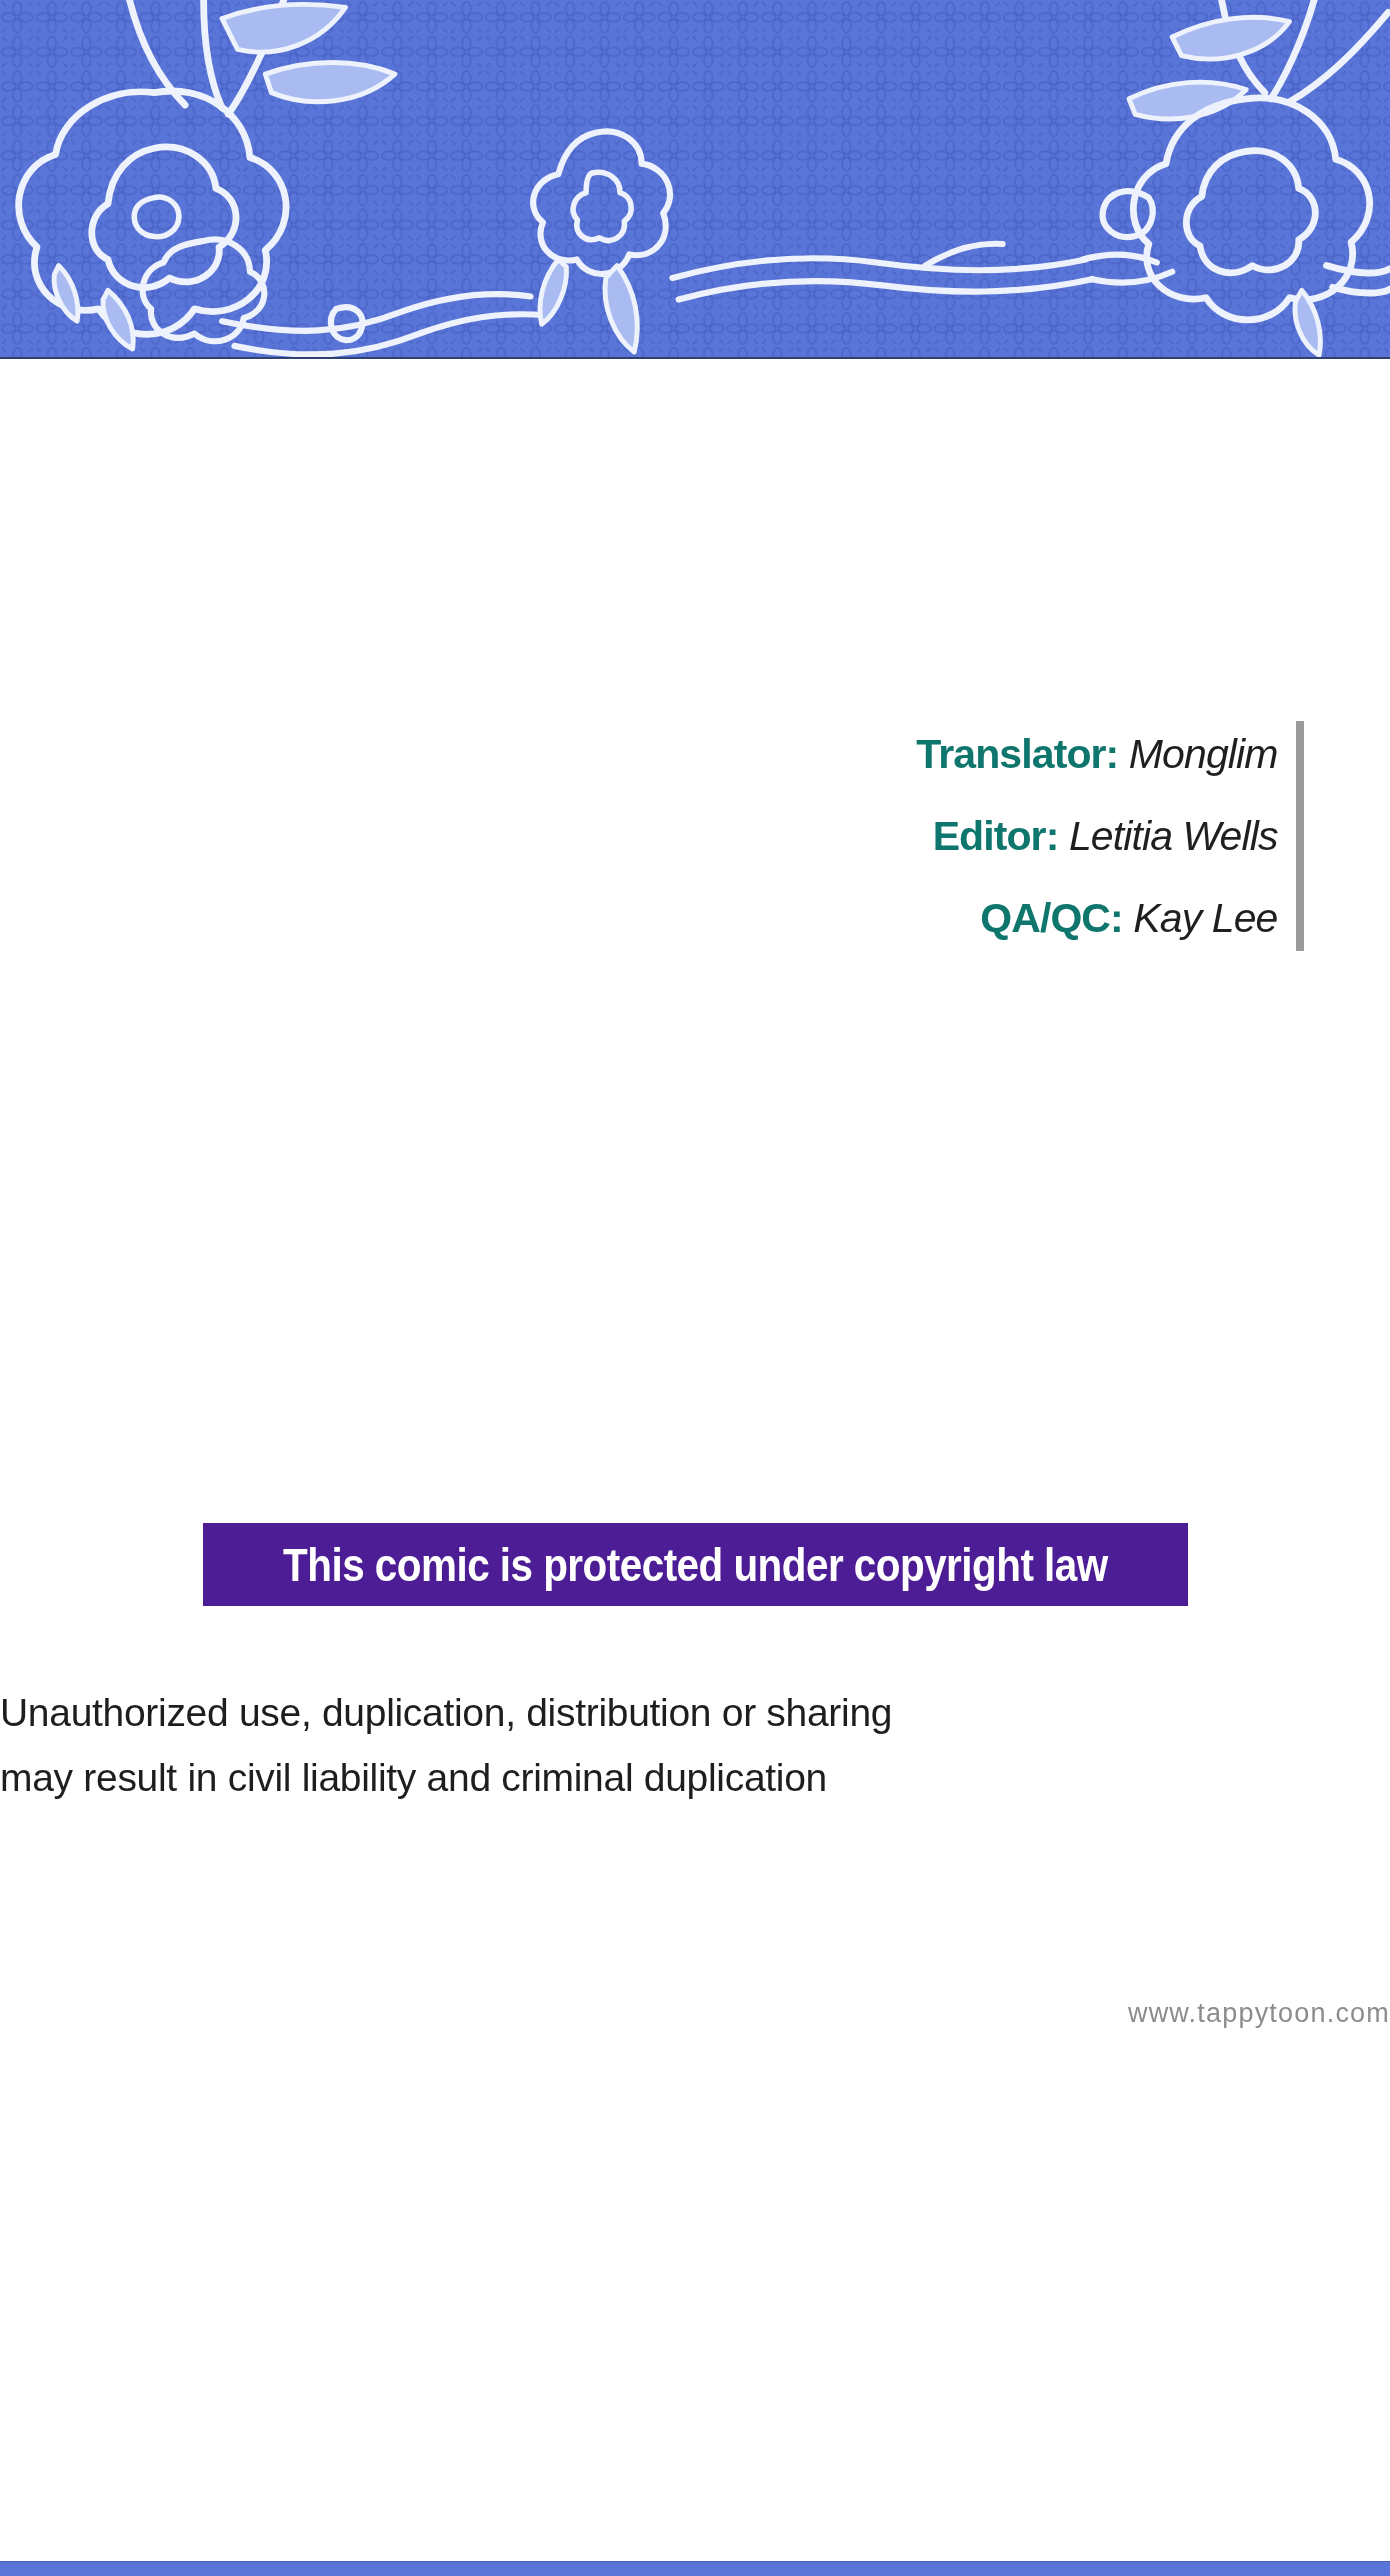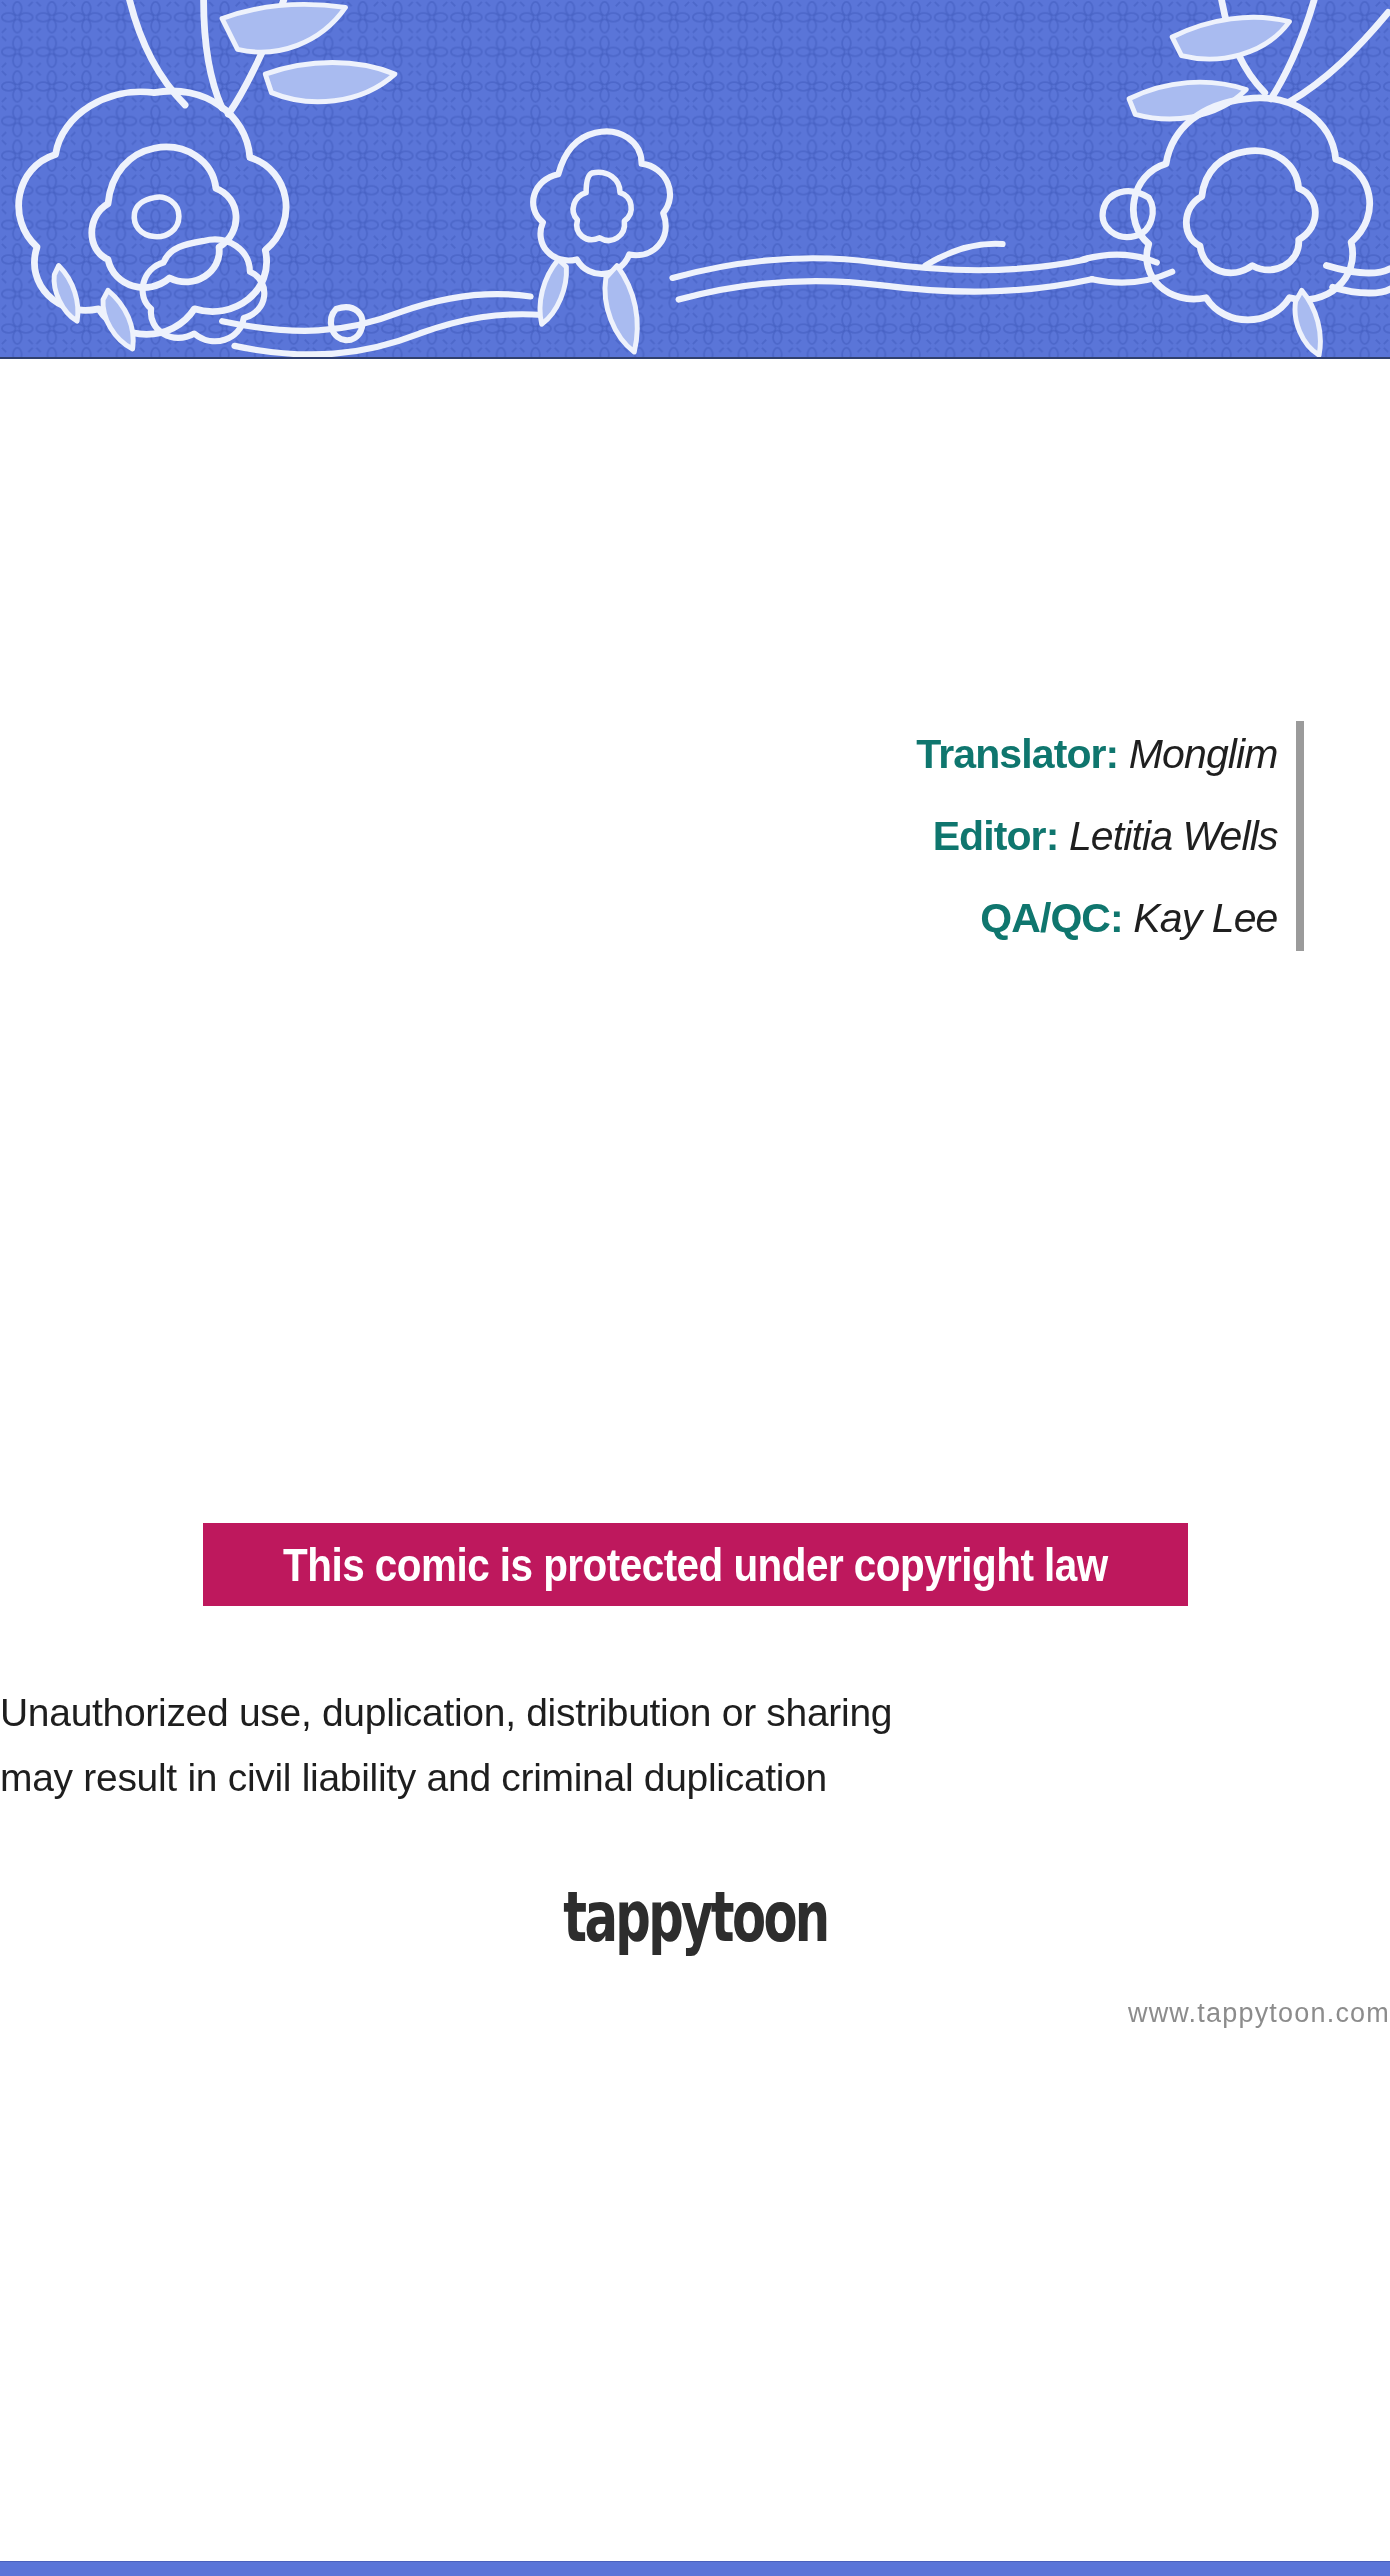--- a/index.html
+++ b/index.html
@@ -24,21 +24,21 @@
     text-align:right;font-size:41px;line-height:82px;
     color:#1c1c1c;letter-spacing:-0.9px;white-space:nowrap;
   }
   .credit-label{font-weight:bold;color:#0f766e;}
   .credit-value{font-weight:normal;color:#1f1f1f;font-style:italic;}
   .credits-bar{width:8px;height:230px;background:#9b9b9b;margin-left:18.5px;flex:0 0 auto;}
 
   
   .copyright-banner{
     position:absolute;left:203px;top:1523px;width:985px;height:83px;
-    background:#be185d;display:flex;align-items:center;justify-content:center;
+    background:#4c1d95;display:flex;align-items:center;justify-content:center;
   }
   .copyright-banner .banner-text{
     color:#ffffff;font-weight:bold;font-size:47px;letter-spacing:-0.6px;
     white-space:nowrap;transform:scaleX(0.86);transform-origin:center;
   }
 
   
   .disclaimer{
     position:absolute;left:0;top:1680px;width:1390px;
     font-size:39px;line-height:65px;color:#1e1e1e;
@@ -153,21 +153,18 @@
 
   <div class="copyright-banner">
     <span class="banner-text">This comic is protected under copyright law</span>
   </div>
 
   <div class="disclaimer">
     <div>Unauthorized use, duplication, distribution or sharing</div>
     <div>may result in civil liability and criminal duplication</div>
   </div>
 
-  <div class="logo">
-    <span class="logo-text">tappytoon</span>
-  </div>
   <div class="site-url">www.tappytoon.com</div>
 
   <div class="bottom-strip"></div>
 
 </div>
 
 
 </body></html>

